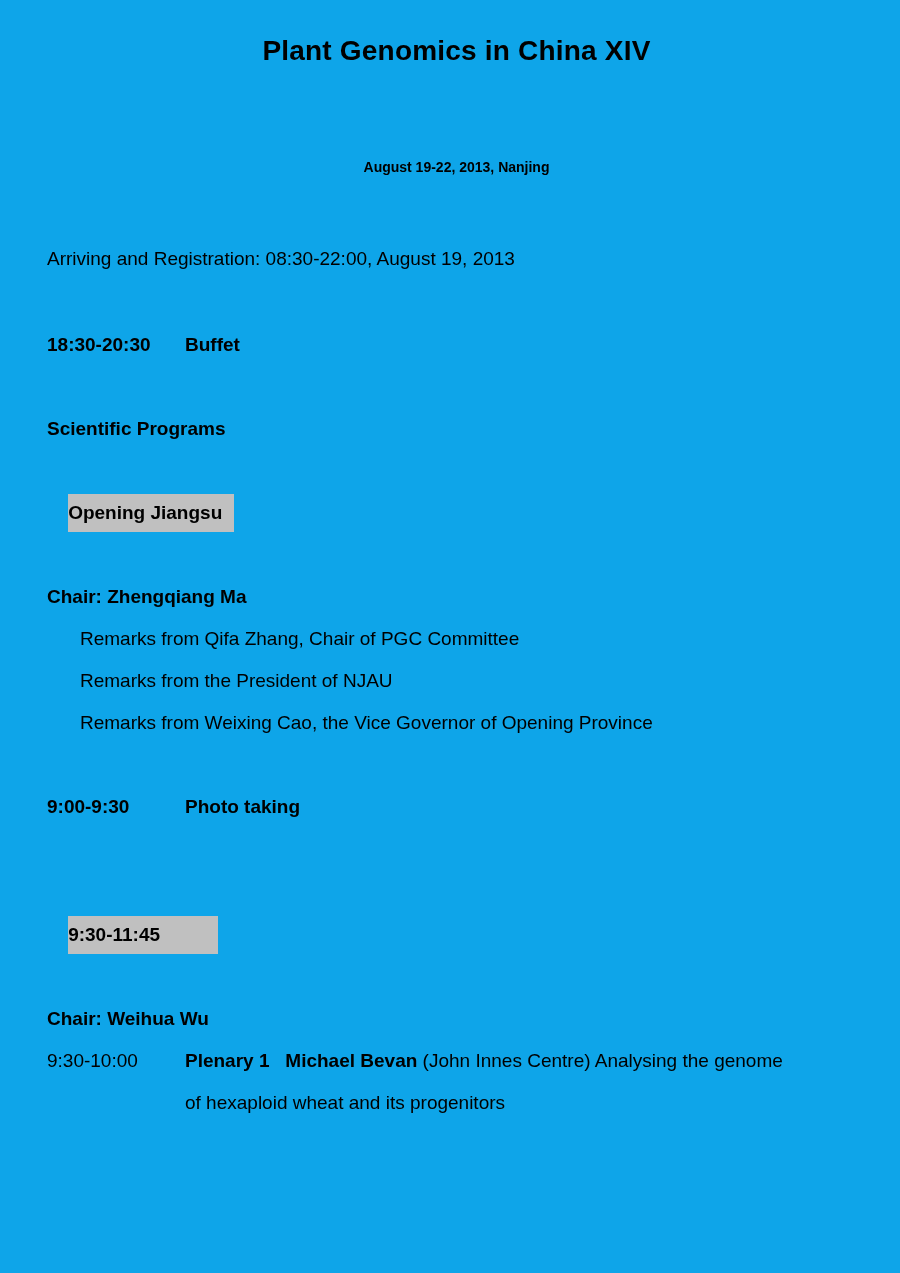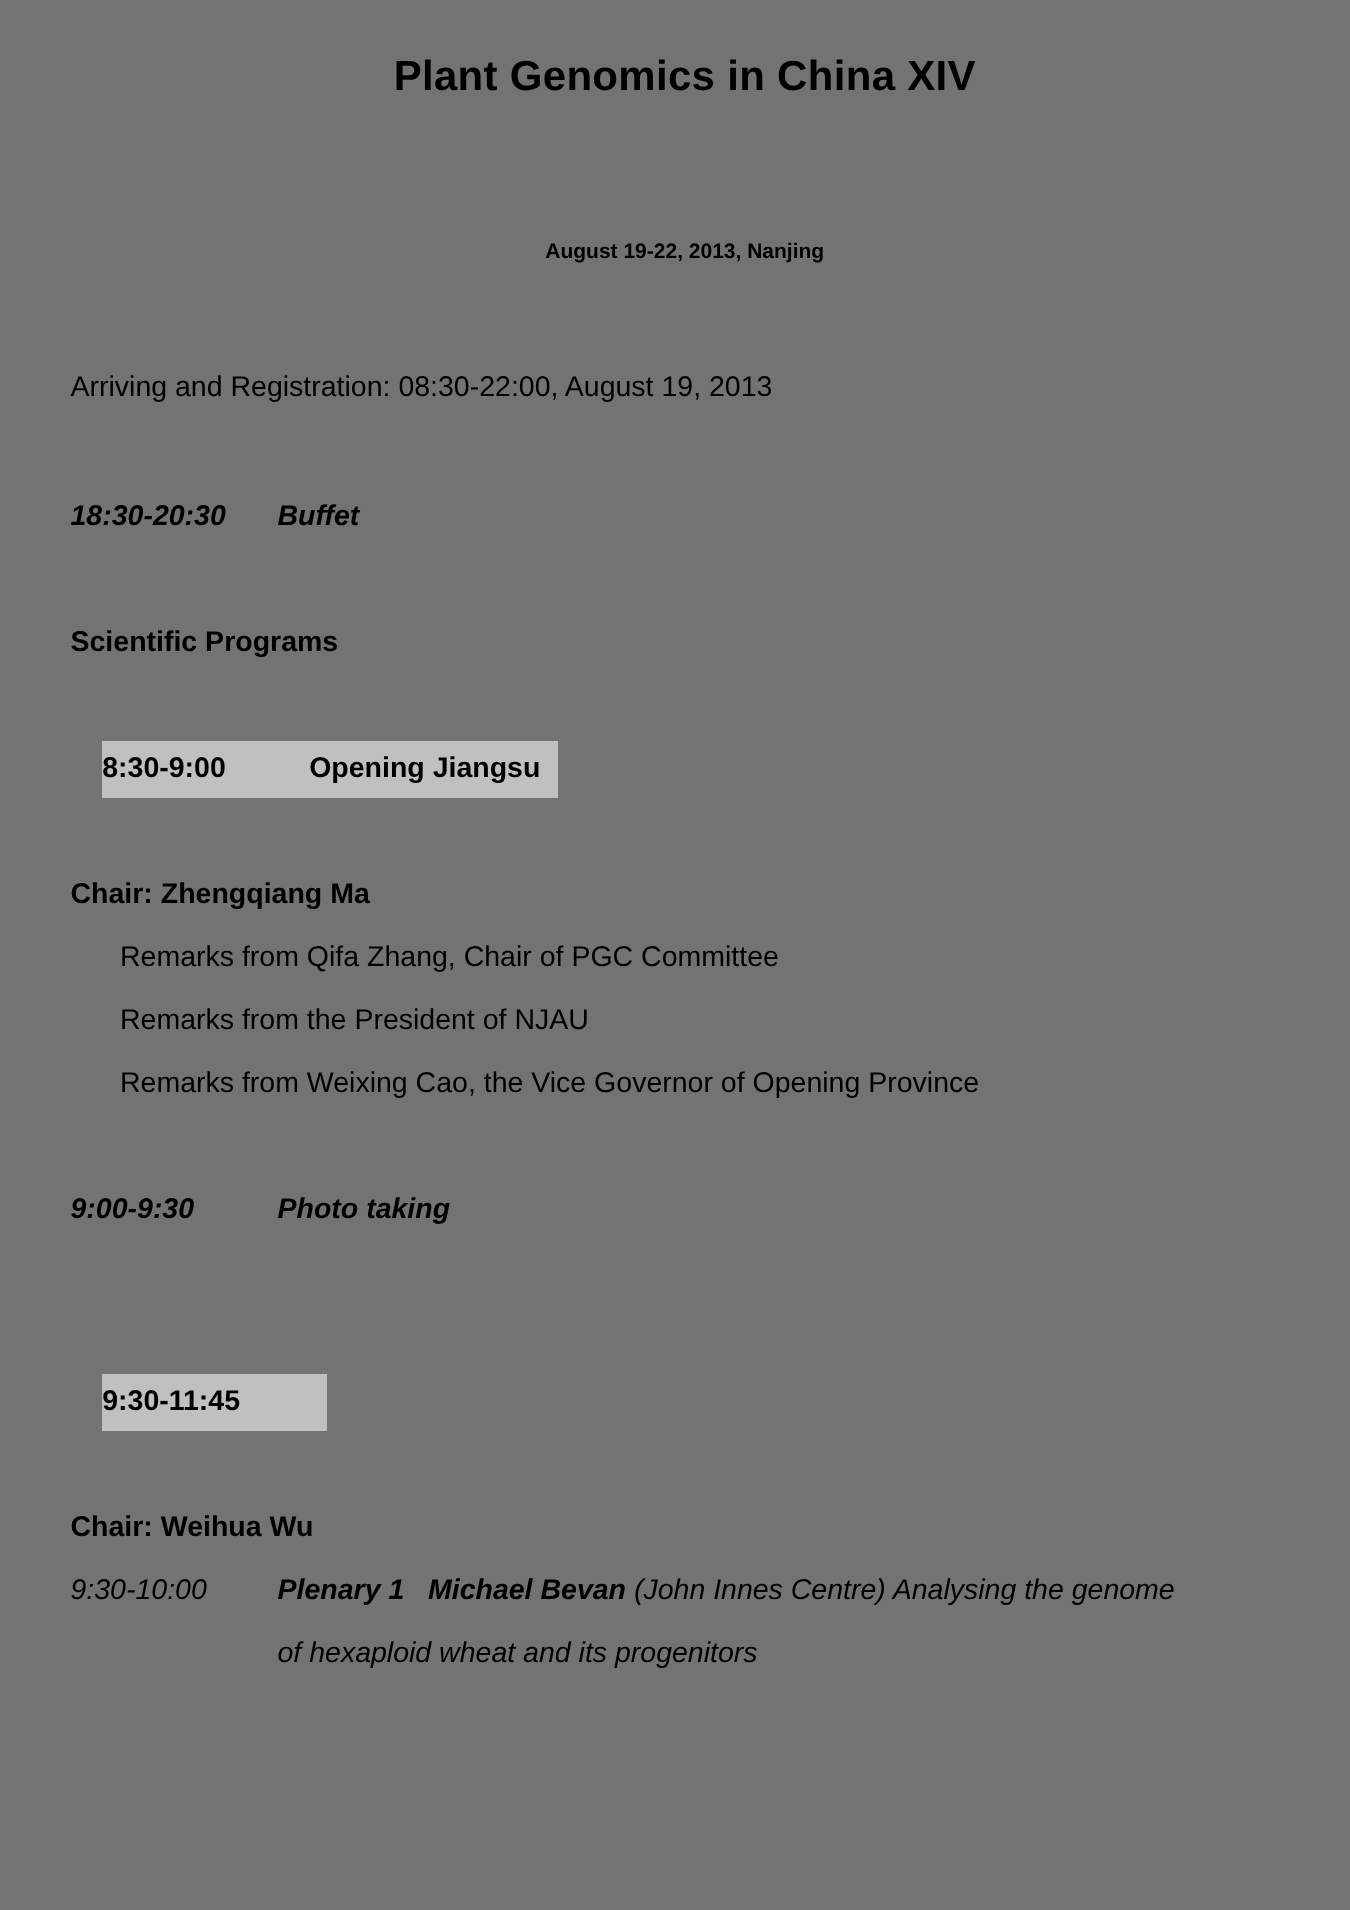--- a/index.html
+++ b/index.html
@@ -5,21 +5,21 @@
   html, body {
     margin: 0;
     padding: 0;
     background: #ffffff;
   }
   .page {
     position: relative;
     width: 900px;
     height: 1273px;
     box-sizing: border-box;
-    background: #737373;
+    background: #0ea5e9;
     color: #000000;
     font-family: "Liberation Sans", "DejaVu Sans", sans-serif;
     font-size: 19px;
     padding: 34px 34px 0 47px;
     overflow: hidden;
   }
   .doc-title {
     font-size: 28px;
     font-weight: bold;
     text-align: center;
@@ -44,21 +44,20 @@
   .b { font-weight: bold; }
   .underlined {
     display: inline-block;
     text-decoration: underline;
     text-decoration-thickness: 2px;
     text-underline-offset: 3px;
   }
   .event-row {
     display: flex;
     line-height: 42px;
-    font-style: italic;
   }
   .event-row .time {
     flex: 0 0 138px;
     width: 138px;
   }
   .event-row .content {
     flex: 1 1 auto;
     white-space: pre-wrap;
   }
   .hl-row {
@@ -90,21 +89,20 @@
   <div class="event-row mt-44">
     <span class="time b">18:30-20:30</span>
     <span class="content b">Buffet</span>
   </div>
 
   <div class="line b mt-42">Scientific Programs</div>
 
 
   <div class="line">
     <span class="hl-row">
-      <span class="time b">8:30-9:00</span>
       <span class="b">Opening Jiangsu</span>
     </span>
   </div>
 
   <div class="line b">Chair: Zhengqiang Ma</div>
 
   <div class="line indented">Remarks from Qifa Zhang, Chair of PGC Committee</div>
   <div class="line indented">Remarks from the President of NJAU</div>
   <div class="line indented">Remarks from Weixing Cao, the Vice Governor of Opening Province</div>
 

